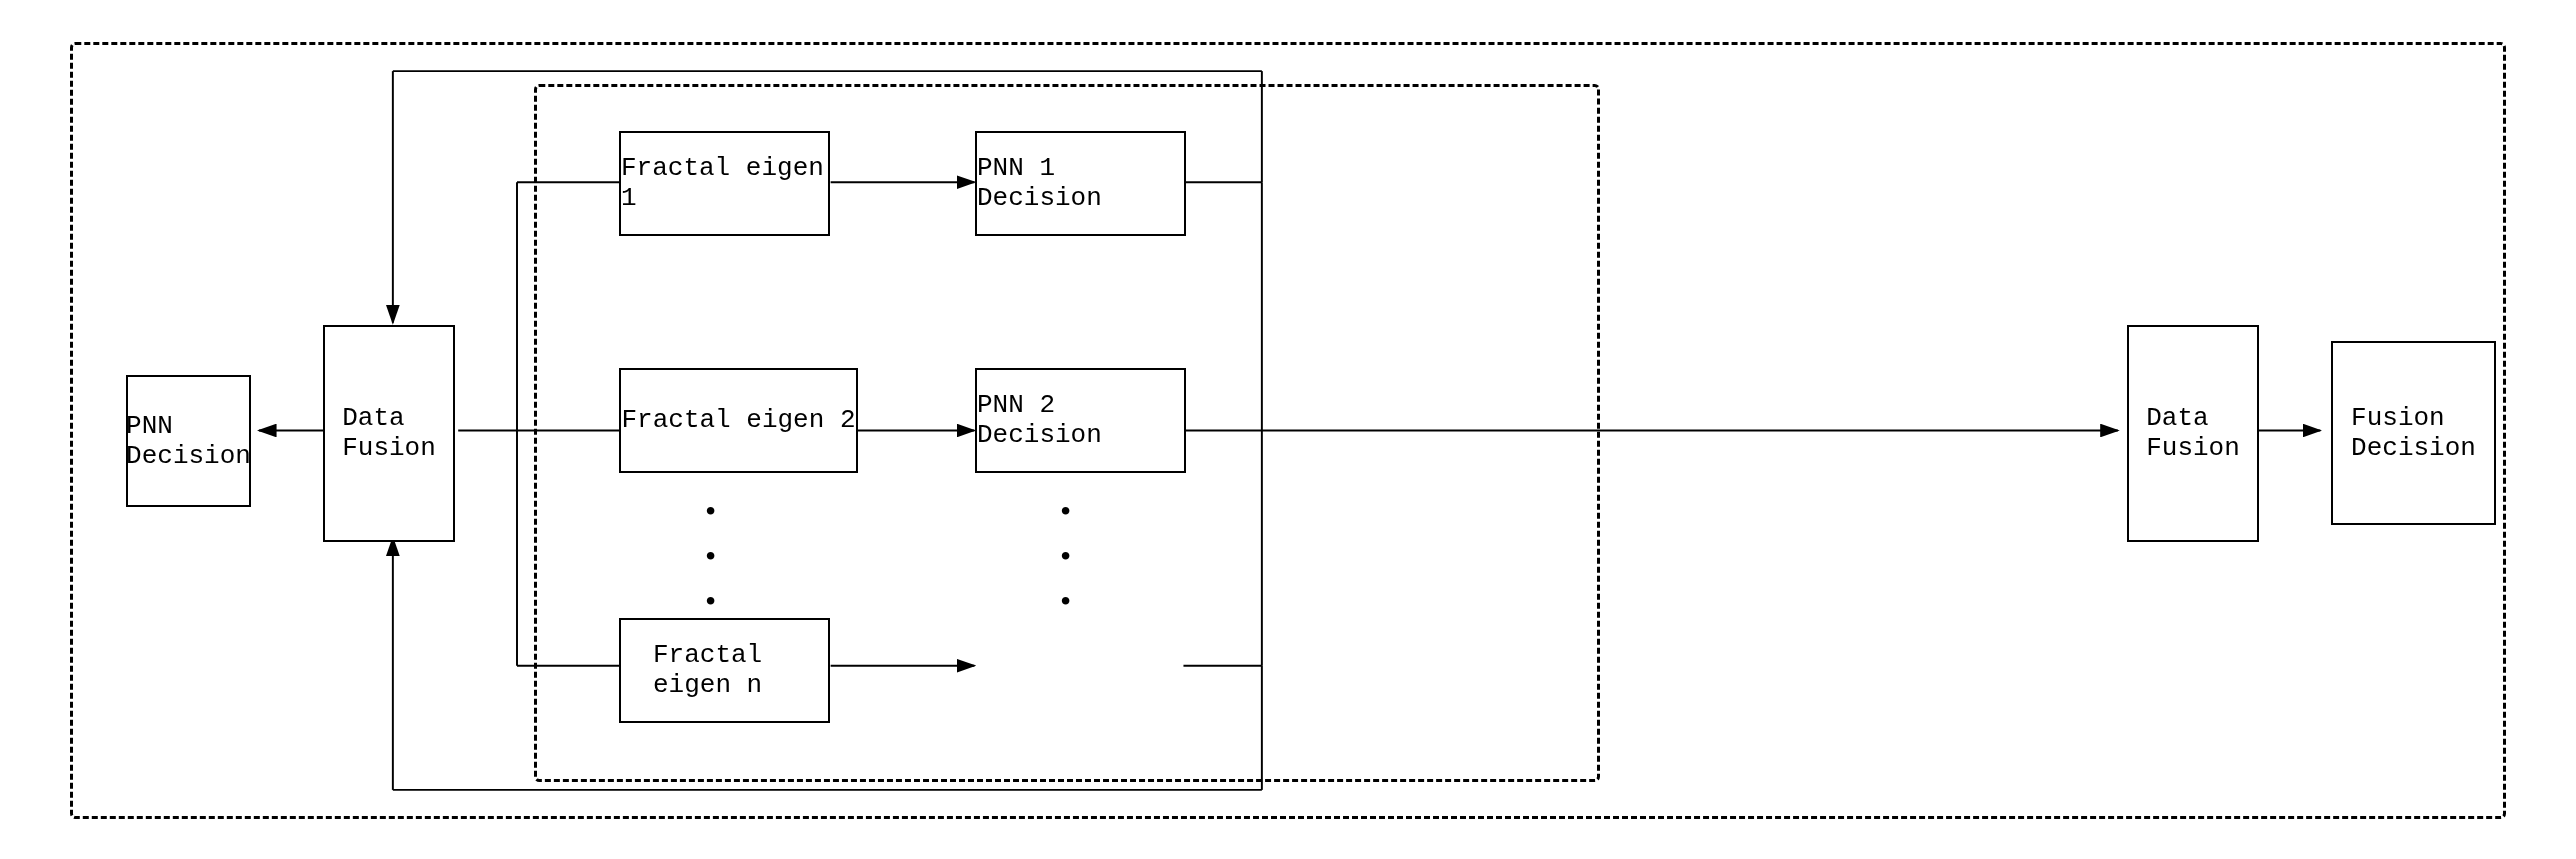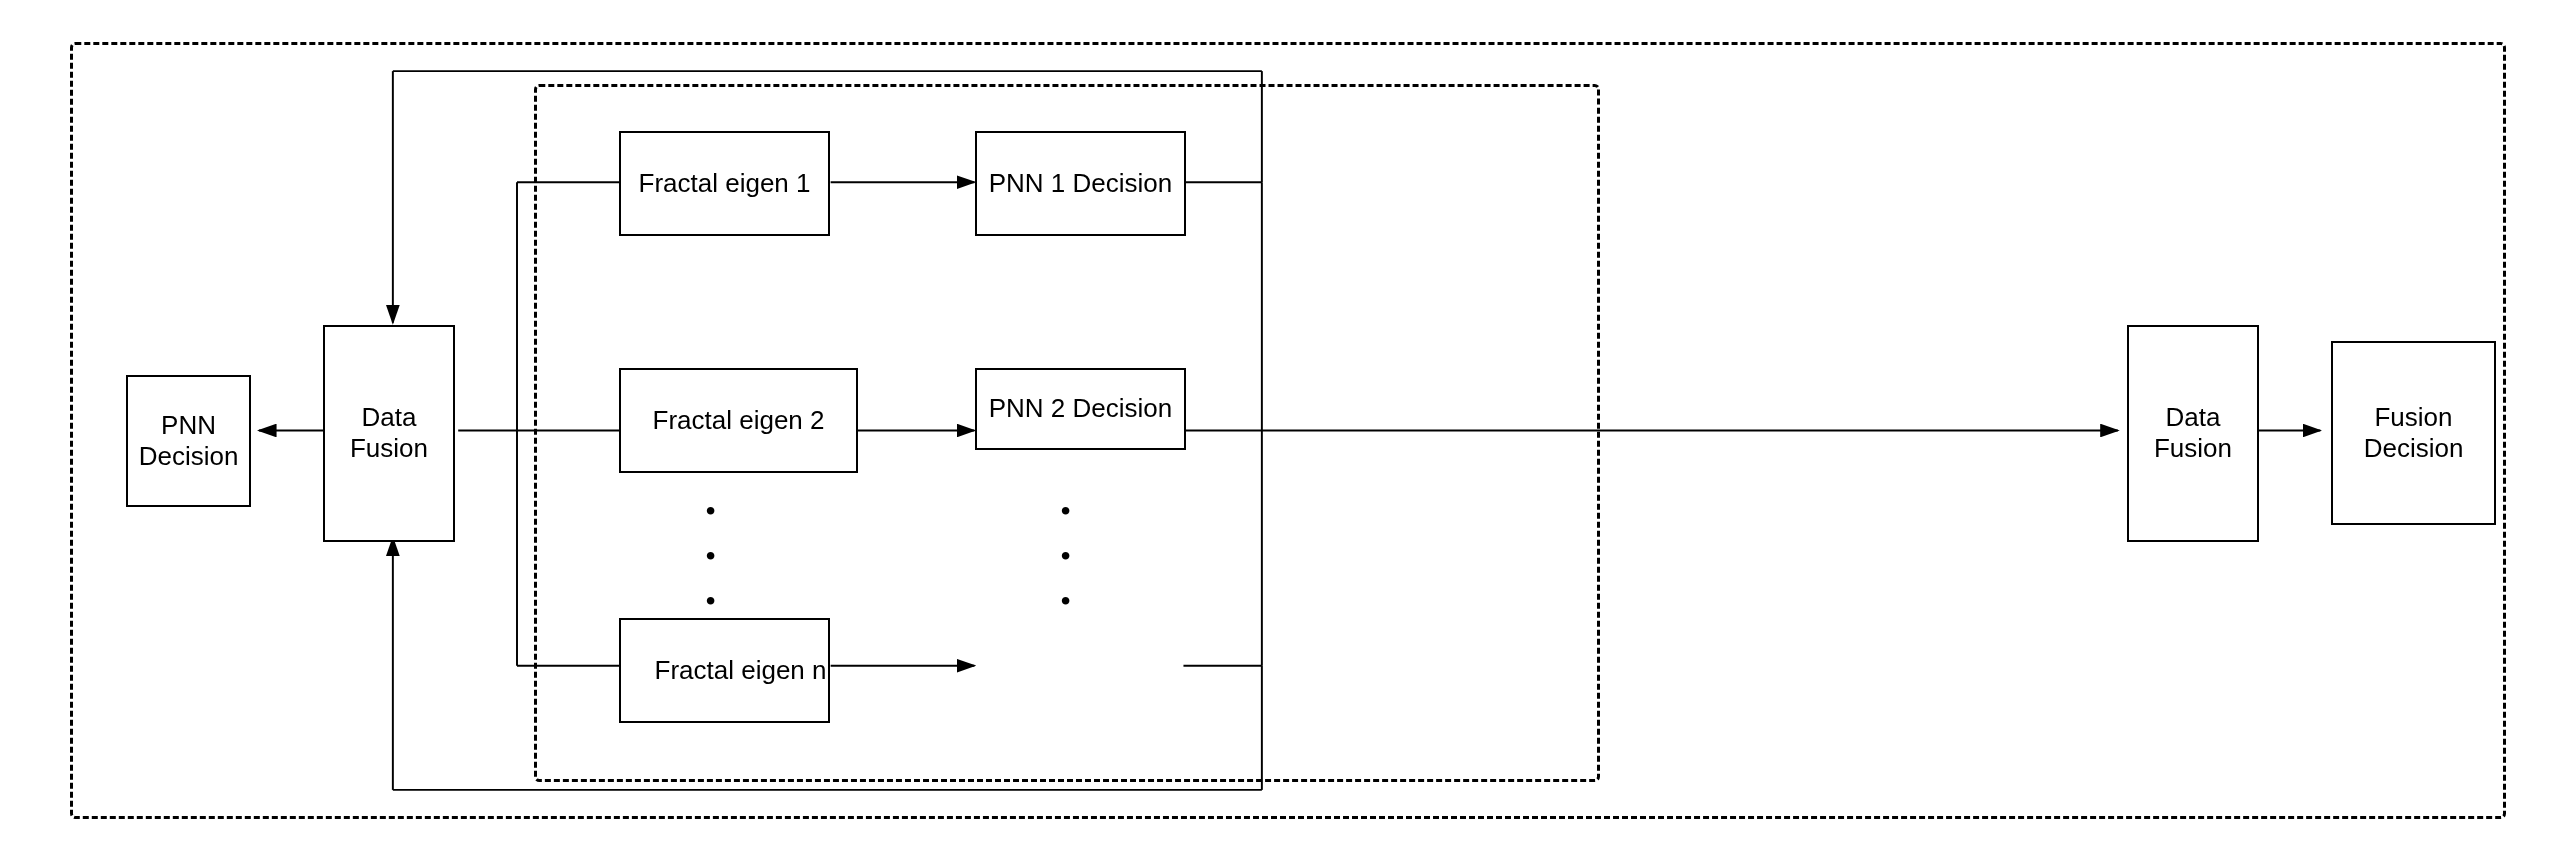--- a/index.html
+++ b/index.html
@@ -24,23 +24,22 @@
       align-items: center;
     }
 
     
     .box {
       border: 2px solid #000;
       background: #fff;
       display: flex;
       align-items: center;
       justify-content: center;
-      text-align: center;
       font-size: 26px;
-      font-family: Liberation Sans, sans-serif;
+      font-family: Liberation Mono, monospace;
       position: absolute;
     }
 
     
     #pnn-decision-left {
       width: 125px;
       height: 132px;
       left: 53px;
       top: 323px;
       margin-top: 7px;
@@ -87,21 +86,21 @@
 
     
     #pnn-1 {
       width: 211px;
       height: 105px;
       left: 902px;
       top: 86px;
     }
     #pnn-2 {
       width: 211px;
-      height: 82px;
+      height: 105px;
       left: 902px;
       top: 323px;
     }
     #pnn-n {
       width: 211px;
       height: 105px;
       left: 902px;
       top: 573px;
     }
 

